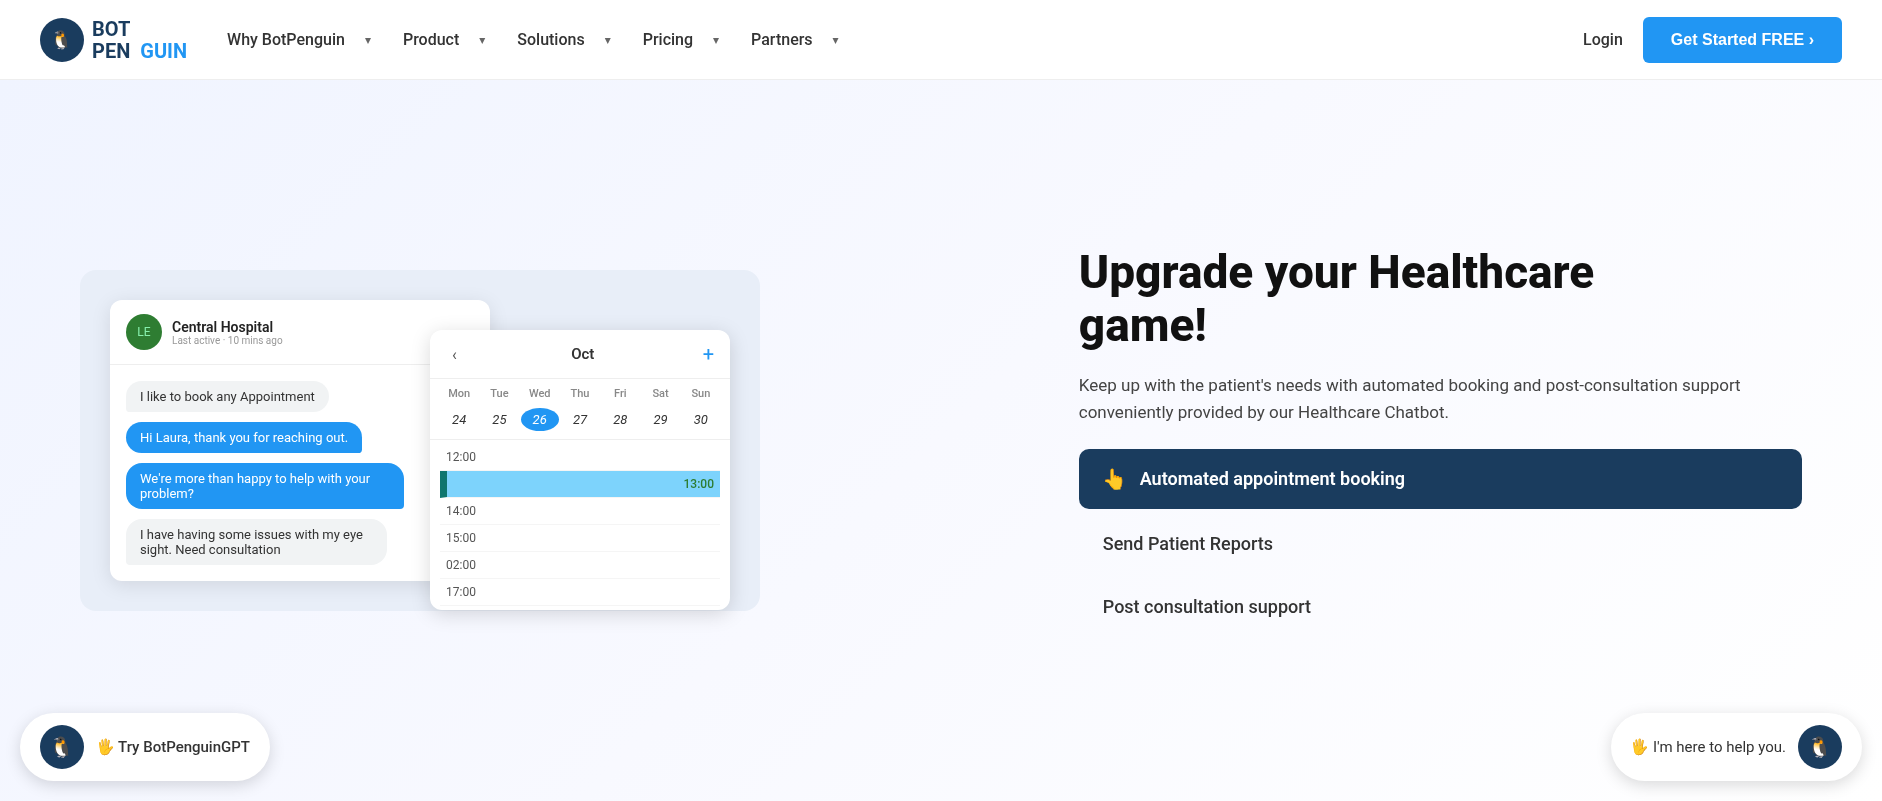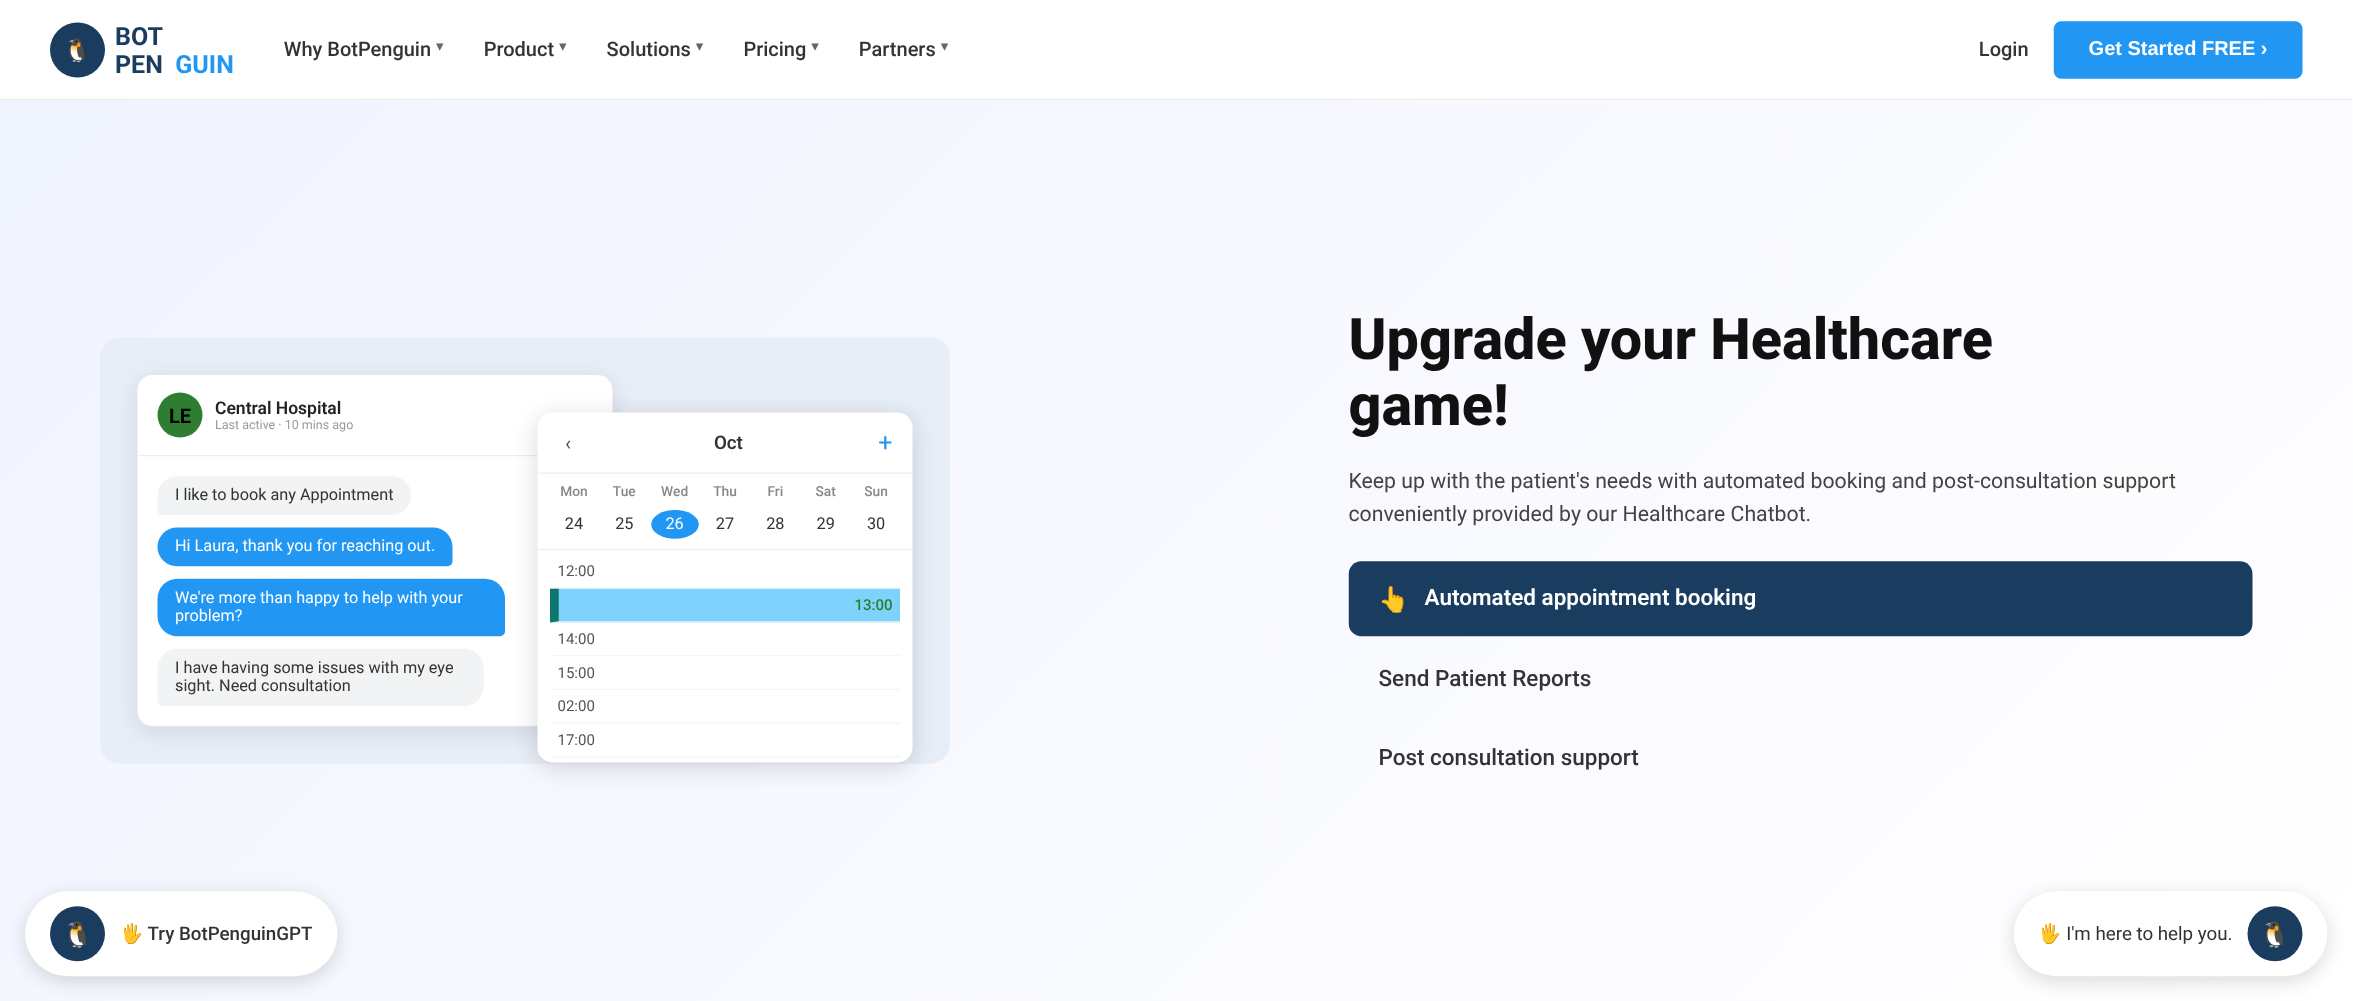--- a/index.html
+++ b/index.html
@@ -30,21 +30,21 @@
     .logo-text {
       font-size: 20px;
       font-weight: 700;
       line-height: 1.1;
     }
     .logo-text .bot { color: #1a3c5e; }
     .logo-text .pen { color: #1a3c5e; }
     .logo-text .guin { color: #2196f3; margin-left: 10px; }
     .nav-links { display: flex; align-items: center; gap: 32px; }
     .nav-item {
-      display: flex; align-items: flex-start; gap: 4px;
+      display: flex; align-items: center; gap: 20px;
       font-size: 16px; color: #333; cursor: pointer; font-weight: 500;
       white-space: nowrap;
     }
     .nav-chevron { font-size: 12px; color: #666; }
     .navbar-right { display: flex; align-items: center; gap: 20px; }
     .login-btn { font-size: 16px; color: #333; cursor: pointer; font-weight: 500; }
     .get-started-btn {
       background: #2196f3;
       color: #fff;
       border: none;
@@ -84,23 +84,23 @@
       width: 380px;
     }
     .chat-header {
       padding: 14px 16px;
       display: flex; align-items: center; justify-content: space-between;
       border-bottom: 1px solid #eee;
     }
     .chat-header-left { display: flex; align-items: center; gap: 10px; }
     .chat-avatar {
       width: 36px; height: 36px; border-radius: 50%;
-      background: #2e7d32; color: #000000;
+      background: #2e7d32; color: #86efac;
       display: flex; align-items: center; justify-content: center;
-      font-size: 16px; font-weight: 700;
+      font-size: 12px; font-weight: 400;
     }
     .chat-title { font-size: 14px; font-weight: 600; color: #222; }
     .chat-subtitle { font-size: 10px; color: #999; }
     .chat-dots { color: #aaa; font-size: 18px; cursor: pointer; letter-spacing: 2px; }
     .chat-messages { padding: 16px; display: flex; flex-direction: column; gap: 10px; }
     .user-bubble {
       background: #f1f3f4;
       border-radius: 16px 16px 16px 4px;
       padding: 8px 14px;
       font-size: 13px;
@@ -155,20 +155,21 @@
     .cal-dates {
       display: grid; grid-template-columns: repeat(7, 1fr);
       padding: 4px 10px 8px;
       gap: 2px;
     }
     .cal-date {
       text-align: center; font-size: 13px; color: #333;
       padding: 4px;
       border-radius: 50%;
       cursor: pointer;
+      font-style: italic;
     }
     .cal-date.active {
       background: #2196f3; color: #fff; border-radius: 50%;
     }
     .cal-times { padding: 4px 10px; border-top: 1px solid #eee; }
     .cal-time {
       font-size: 12px; color: #555;
       padding: 6px 6px;
       border-bottom: 1px solid #f5f5f5;
     }

